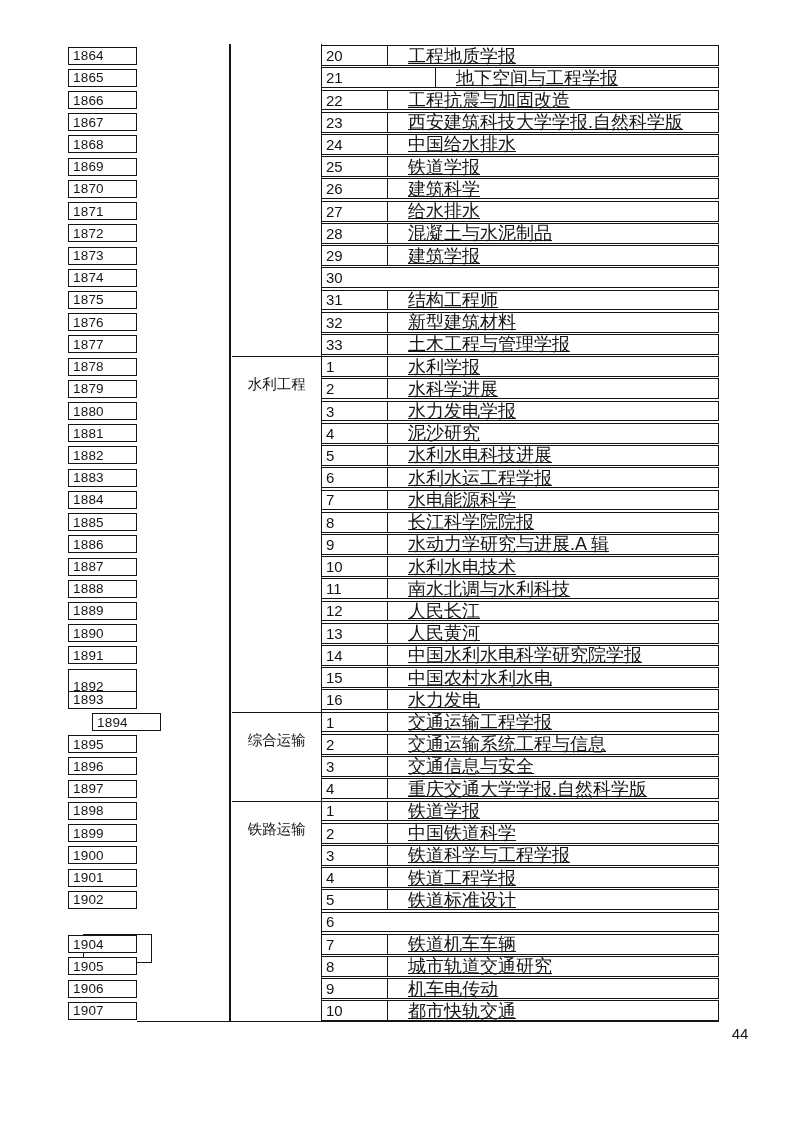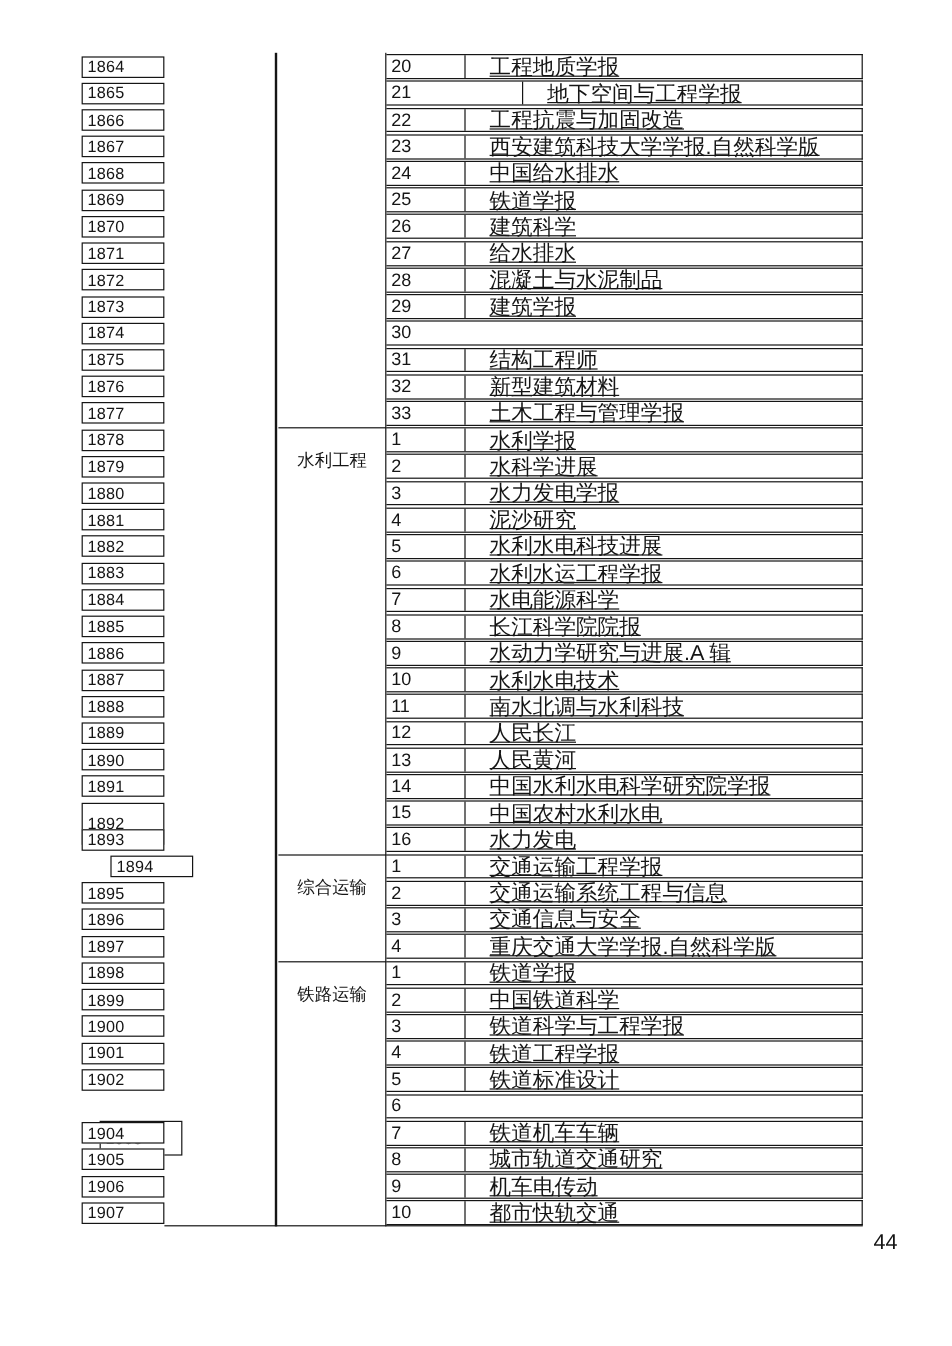--- a/index.html
+++ b/index.html
@@ -45,21 +45,21 @@
     padding-top:18px; line-height:19px;
     background:transparent; white-space:nowrap;
   }
   .catcell.topline { border-top:1.4px solid #151515; }
 
   .vline { position:absolute; width:1.5px; background:#151515; }
   .hline { position:absolute; height:1.5px; background:#151515; }
 
   .pagenum {
     position:absolute; left:728px; top:1025px; width:24px;
-    text-align:left; font-size:18px; color:#151515;
+    text-align:center; font-size:15px; color:#151515;
   }
 </style>
 </head>
 <body>
 
 <div class="page">
   <div id="table-layer">
 
     <div class="vline" id="v-col2-right" style="left:229.3px; top:44px; height:978px;"></div>
     <div class="vline" id="v-cat-right" style="left:320.8px; top:44px; height:978px;"></div>

